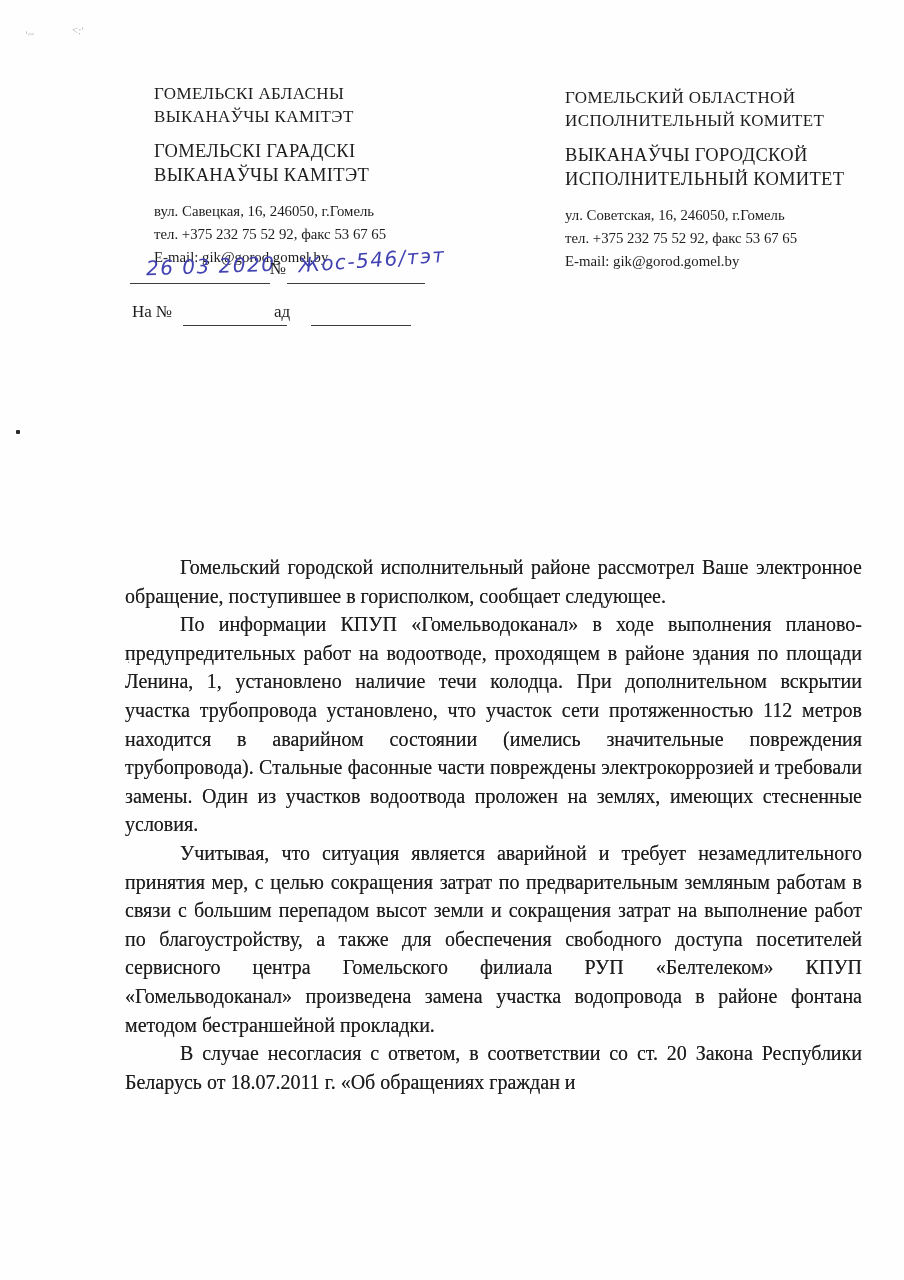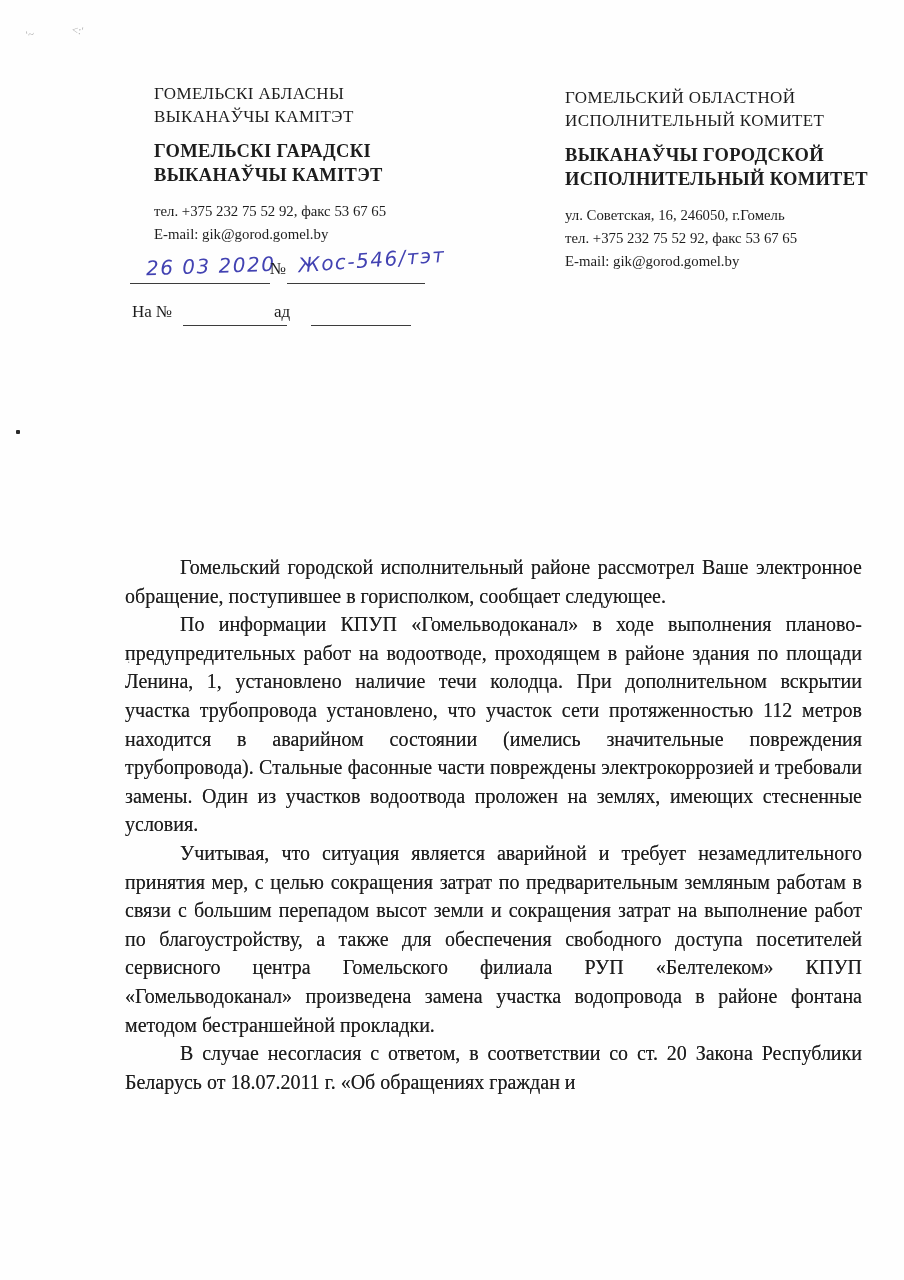--- a/index.html
+++ b/index.html
@@ -13,21 +13,21 @@
     color:#1d1d1d;
   }
   
   .smudge{position:absolute;color:#b0b0b0;font-size:11px;transform:rotate(-10deg);user-select:none;}
   .scan-dot{position:absolute;left:16px;top:430px;width:4px;height:4px;background:#2a2a2a;border-radius:1px;}
   .faint-colon{position:absolute;left:127px;top:652px;color:#9a9a9a;font-size:12px;}
   
   .lh-left{position:absolute;left:143px;top:82px;width:360px;margin-left:11px;}
   .lh-right{position:absolute;left:565px;top:86px;width:310px;}
   .lh-superior{font-size:17px;line-height:23px;white-space:pre-line;letter-spacing:.4px;}
-  .lh-name{font-size:18.5px;font-weight:bold;line-height:24px;margin-top:11px;white-space:pre-line;letter-spacing:.3px;}
+  .lh-name{font-size:18.5px;font-weight:normal;line-height:24px;margin-top:11px;white-space:pre-line;letter-spacing:.3px;}
   .lh-contacts{margin-top:13px;font-size:14.8px;line-height:23px;}
   .lh-contacts div{white-space:nowrap;}
   
   .ref{position:absolute;left:130px;top:252px;width:420px;height:90px;font-size:17px;}
   .blank{position:absolute;border-bottom:1.6px solid #3c3c3c;height:0;}
   .hand{
     position:absolute;
     font-family:"DejaVu Sans", sans-serif;
     font-style:italic;
     color:#4242b2;
@@ -65,20 +65,21 @@
   <span class="smudge" style="left:72px;top:24px;transform:rotate(8deg);">&lt;:'</span>
   <span class="scan-dot"></span>
   <span class="faint-colon">:</span>
 
   <div class="lh-left">
     <div class="lh-superior">ГОМЕЛЬСКІ АБЛАСНЫ
 ВЫКАНАЎЧЫ КАМІТЭТ</div>
     <div class="lh-name">ГОМЕЛЬСКІ ГАРАДСКІ
 ВЫКАНАЎЧЫ КАМІТЭТ</div>
     <div class="lh-contacts">
+      <div>вул. Савецкая, 16, 246050, г.Гомель</div>
       <div>тел. +375 232 75 52 92, факс 53 67 65</div>
       <div>E-mail: gik@gorod.gomel.by</div>
     </div>
   </div>
 
   <div class="lh-right">
     <div class="lh-superior">ГОМЕЛЬСКИЙ ОБЛАСТНОЙ
 ИСПОЛНИТЕЛЬНЫЙ КОМИТЕТ</div>
     <div class="lh-name">ВЫКАНАЎЧЫ ГОРОДСКОЙ
 ИСПОЛНИТЕЛЬНЫЙ КОМИТЕТ</div>

